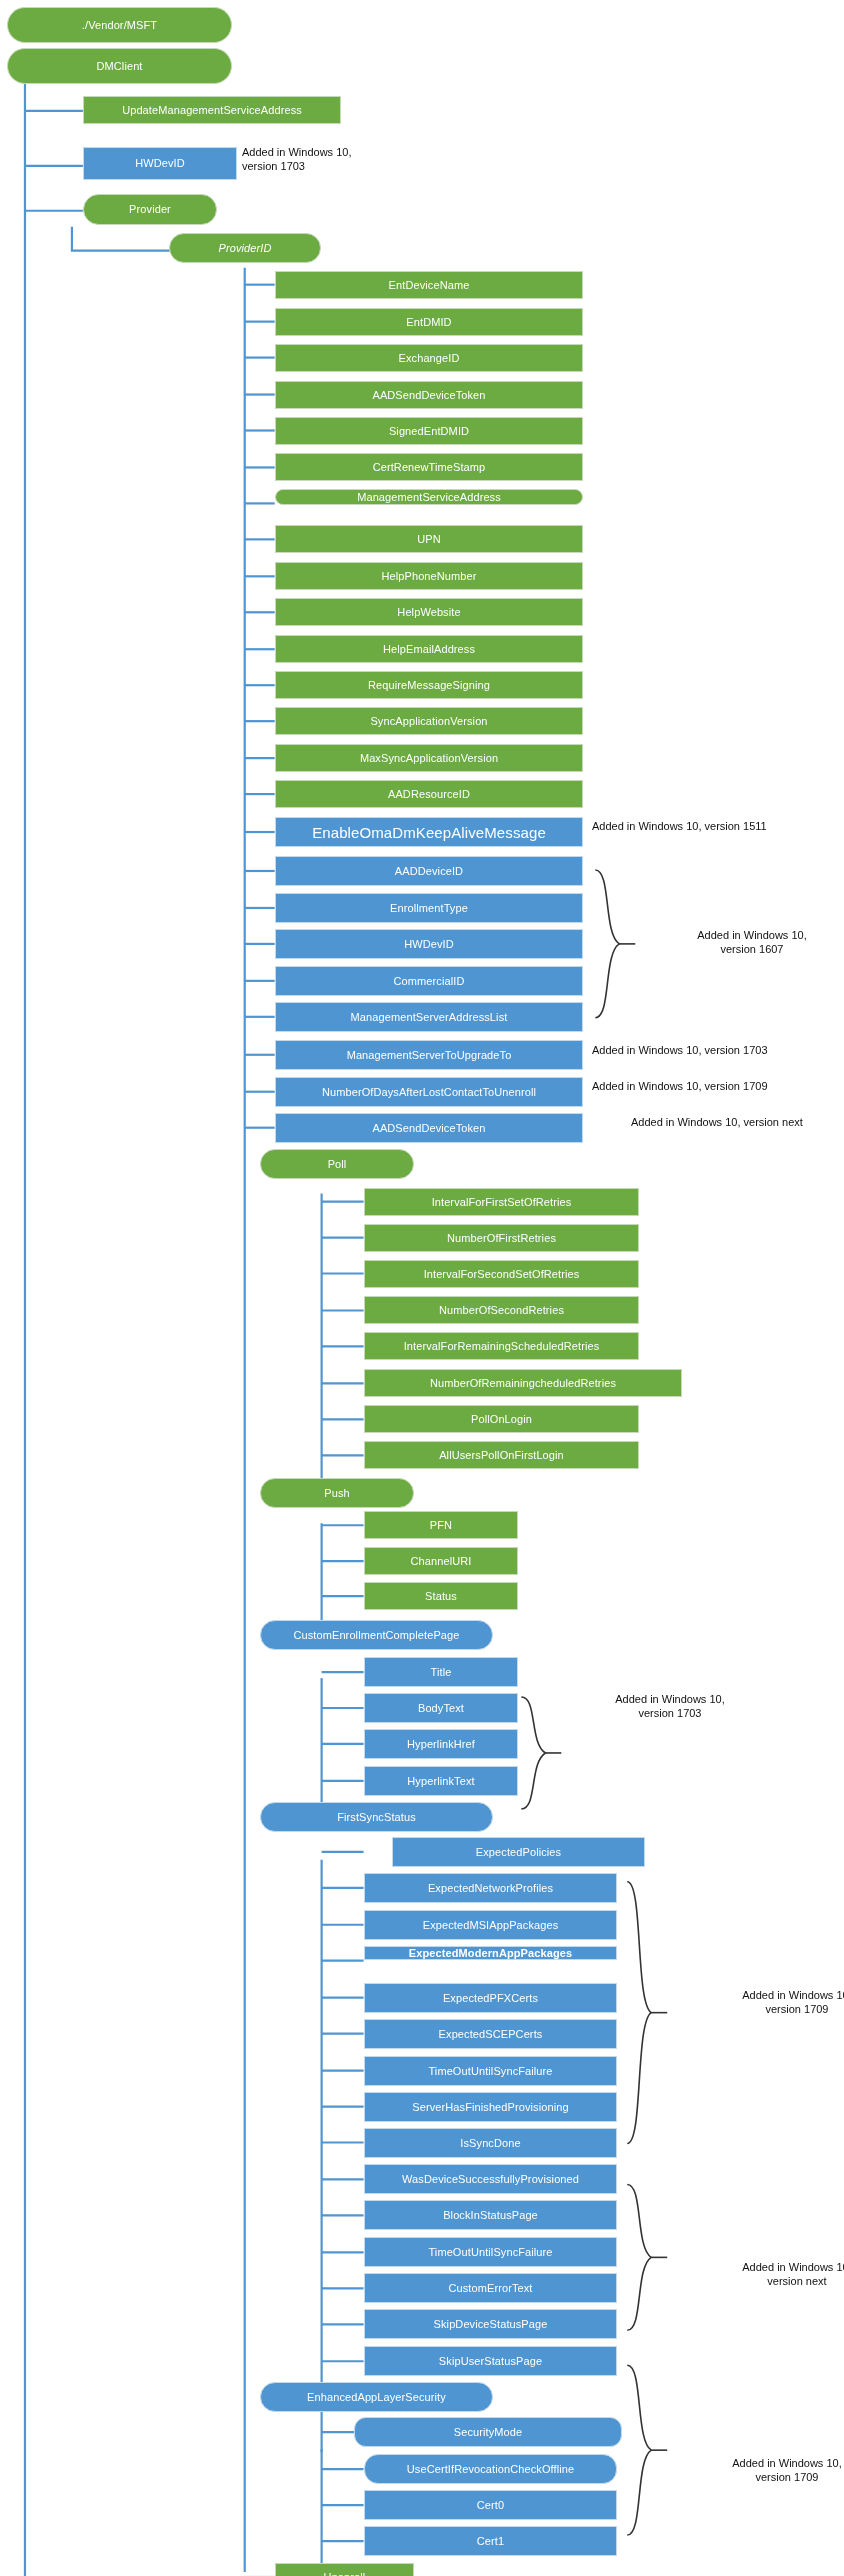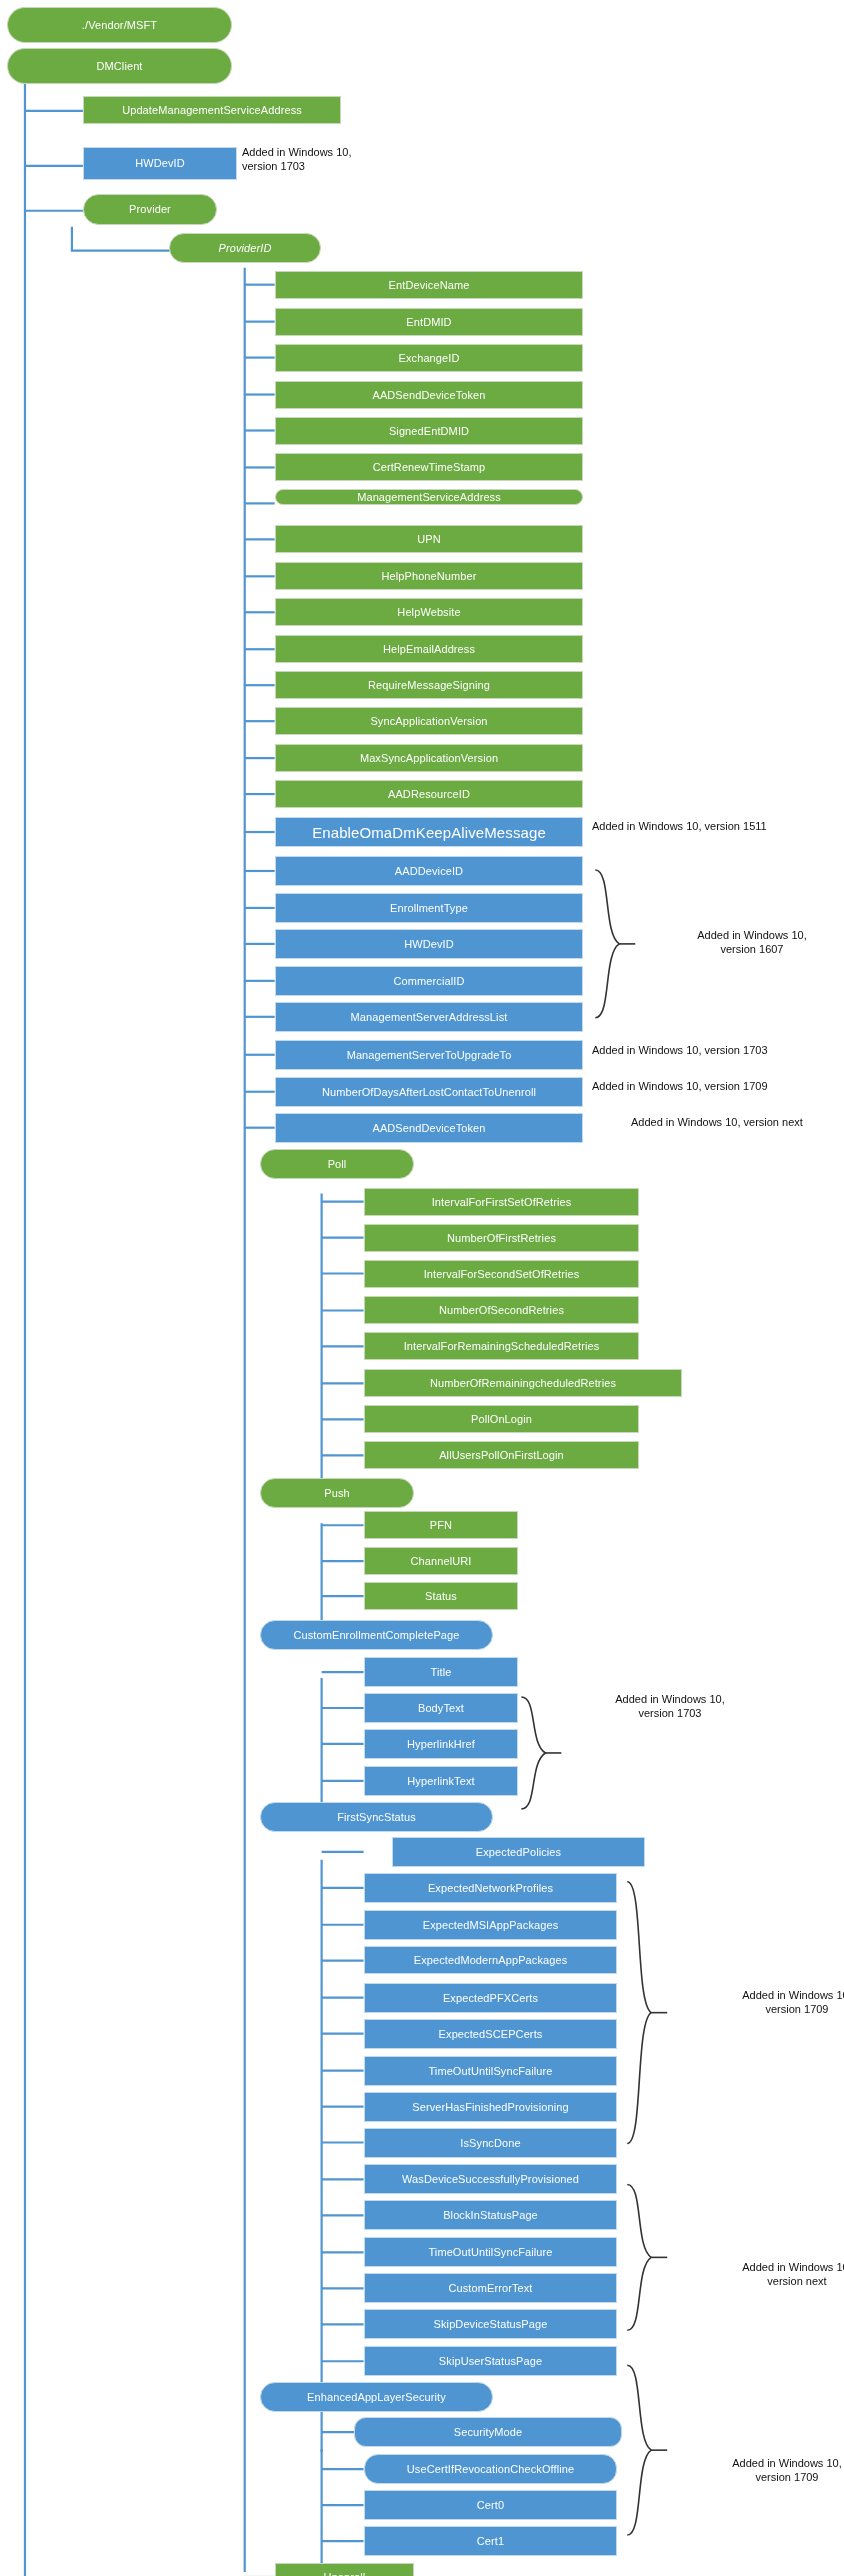--- a/index.html
+++ b/index.html
@@ -194,21 +194,21 @@
       <div class="node green" style="left: 364px; top: 1582px; width: 154px; height: 28px;">Status</div>
       <div class="node blue rounded" style="left: 260px; top: 1620px; width: 233px; height: 30px; font-size: 11px;">CustomEnrollmentCompletePage</div>
       <div class="node blue" style="left: 364px; top: 1657px; width: 154px; height: 30px;">Title</div>
       <div class="node blue" style="left: 364px; top: 1693px; width: 154px; height: 30px;">BodyText</div>
       <div class="node blue" style="left: 364px; top: 1729px; width: 154px; height: 30px;">HyperlinkHref</div>
       <div class="node blue" style="left: 364px; top: 1766px; width: 154px; height: 30px;">HyperlinkText</div>
       <div class="node blue rounded" style="left: 260px; top: 1802px; width: 233px; height: 30px;">FirstSyncStatus</div>
       <div class="node blue" style="left: 364px; top: 1837px; width: 253px; height: 30px; margin-left: 28px;">ExpectedPolicies</div>
       <div class="node blue" style="left: 364px; top: 1873px; width: 253px; height: 30px;">ExpectedNetworkProfiles</div>
       <div class="node blue" style="left: 364px; top: 1910px; width: 253px; height: 30px;">ExpectedMSIAppPackages</div>
-      <div class="node blue" style="left: 364px; top: 1946px; width: 253px; height: 28px;">ExpectedModernAppPackages</div>
+      <div class="node blue" style="left: 364px; top: 1946px; width: 253px; height: 14px; font-weight: bold;">ExpectedModernAppPackages</div>
       <div class="node blue" style="left: 364px; top: 1983px; width: 253px; height: 30px;">ExpectedPFXCerts</div>
       <div class="node blue" style="left: 364px; top: 2019px; width: 253px; height: 30px;">ExpectedSCEPCerts</div>
       <div class="node blue" style="left: 364px; top: 2056px; width: 253px; height: 30px;">TimeOutUntilSyncFailure</div>
       <div class="node blue" style="left: 364px; top: 2092px; width: 253px; height: 30px; font-size: 11px;">ServerHasFinishedProvisioning</div>
       <div class="node blue" style="left: 364px; top: 2128px; width: 253px; height: 30px;">IsSyncDone</div>
       <div class="node blue" style="left: 364px; top: 2164px; width: 253px; height: 30px; font-size: 11px;">WasDeviceSuccessfullyProvisioned</div>
       <div class="node blue" style="left: 364px; top: 2200px; width: 253px; height: 30px;">BlockInStatusPage</div>
       <div class="node blue" style="left: 364px; top: 2237px; width: 253px; height: 30px;">TimeOutUntilSyncFailure</div>
       <div class="node blue" style="left: 364px; top: 2273px; width: 253px; height: 30px;">CustomErrorText</div>
       <div class="node blue" style="left: 364px; top: 2309px; width: 253px; height: 30px;">SkipDeviceStatusPage</div>

